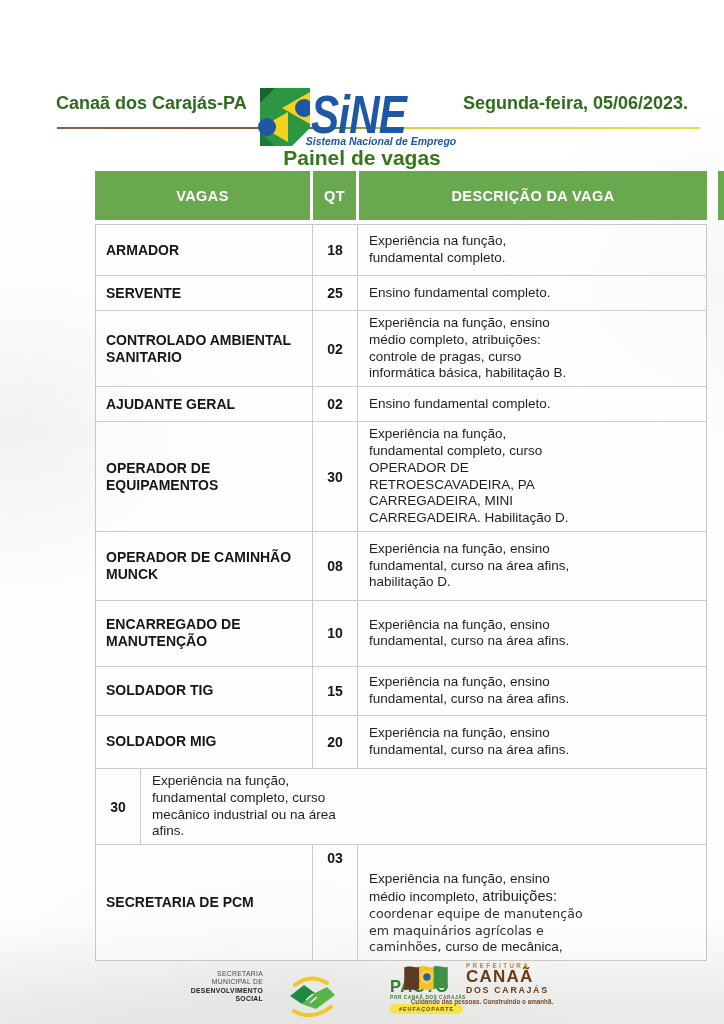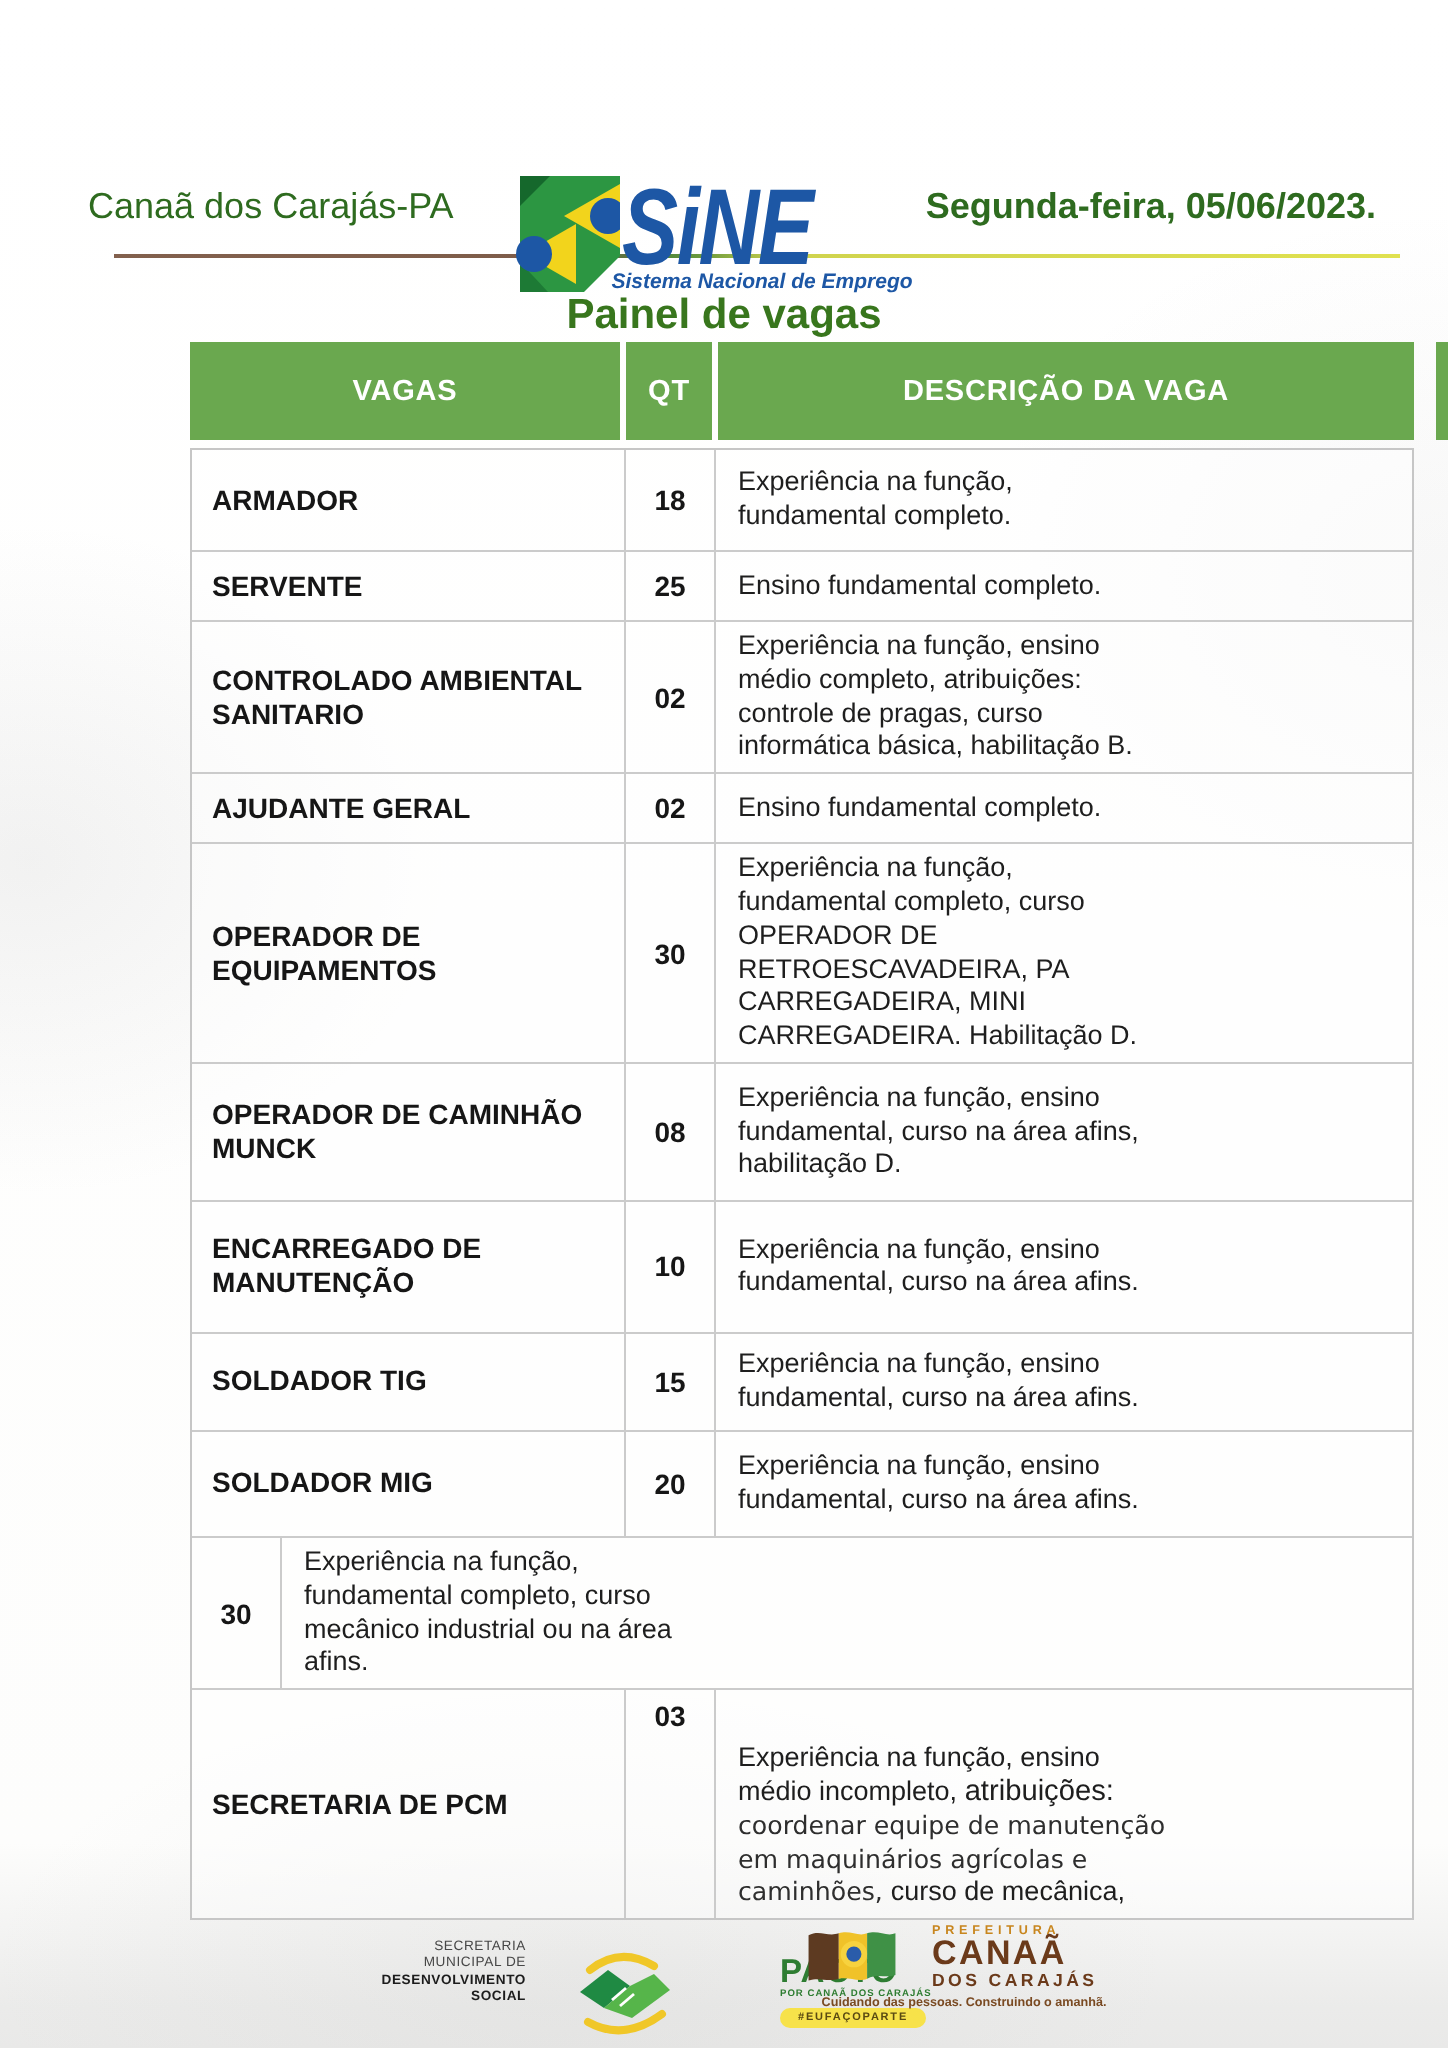--- a/index.html
+++ b/index.html
@@ -6,21 +6,21 @@
   .page{
     position:relative;width:724px;height:1024px;margin:0 auto;overflow:hidden;
     font-family:"Liberation Sans",sans-serif;
     background:
       radial-gradient(300px 240px at 2% 42%, rgba(150,150,150,.12), transparent 70%),
       radial-gradient(340px 260px at 100% 28%, rgba(160,160,160,.08), transparent 70%),
       radial-gradient(420px 200px at 40% 96%, rgba(170,170,168,.10), transparent 70%),
       linear-gradient(180deg,#ffffff 0%,#fdfdfc 90%,#ebebea 98%,#e9e9e8 100%);
   }
   
-  .hdr-city{position:absolute;left:44px;top:93px;font-size:18px;font-weight:400;color:#2e6b1f;}
+  .hdr-city{position:absolute;left:56px;top:93px;font-size:18px;font-weight:700;color:#2e6b1f;}
   .hdr-date{position:absolute;right:36px;top:93px;font-size:18px;font-weight:700;color:#2e6b1f;}
   .hdr-rule{position:absolute;left:57px;top:127px;width:643px;height:2px;
     background:linear-gradient(90deg,#82604d 0%,#7d5c49 36%,#48823b 42%,#6f9c3e 46%,#cfd34e 52%,#e0e14f 100%);}
   .sine-mark{position:absolute;left:248px;top:88px;}
   .sine-word{position:absolute;left:311px;top:86px;font-size:54px;line-height:56px;font-weight:700;
     font-style:italic;color:#1d57a5;letter-spacing:-1px;transform:scaleX(.78);transform-origin:left top;}
   .sine-sub{position:absolute;left:300px;top:135px;width:162px;text-align:center;
     font-size:10.5px;font-weight:700;font-style:italic;color:#1d57a5;}
   .page-title{position:absolute;left:0;right:0;top:146px;text-align:center;
     font-size:21px;font-weight:700;color:#38761d;}

